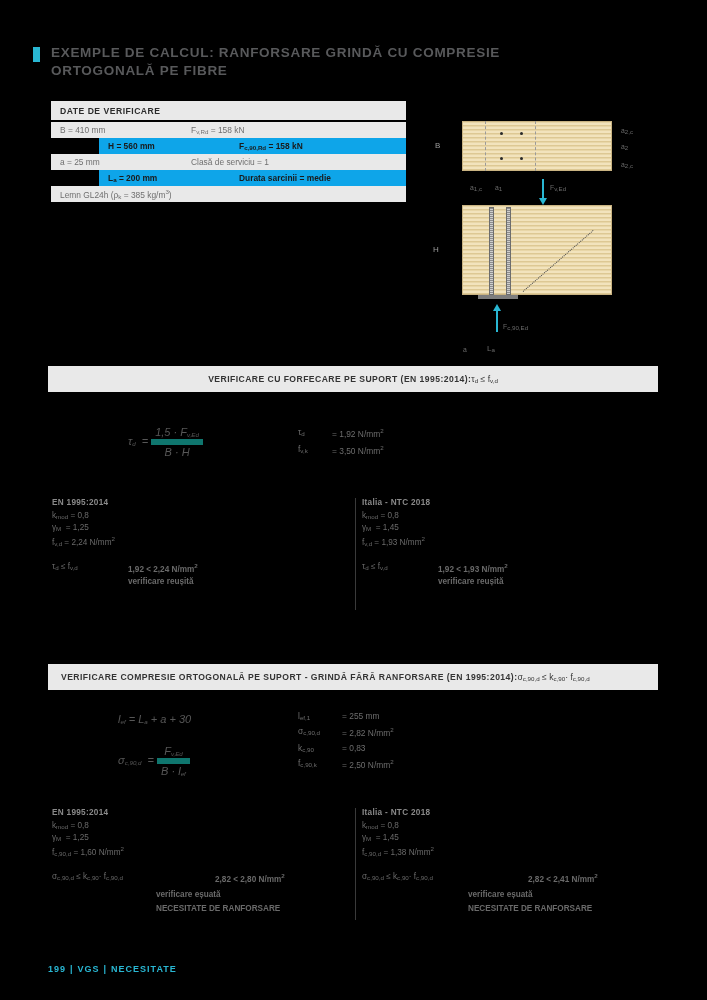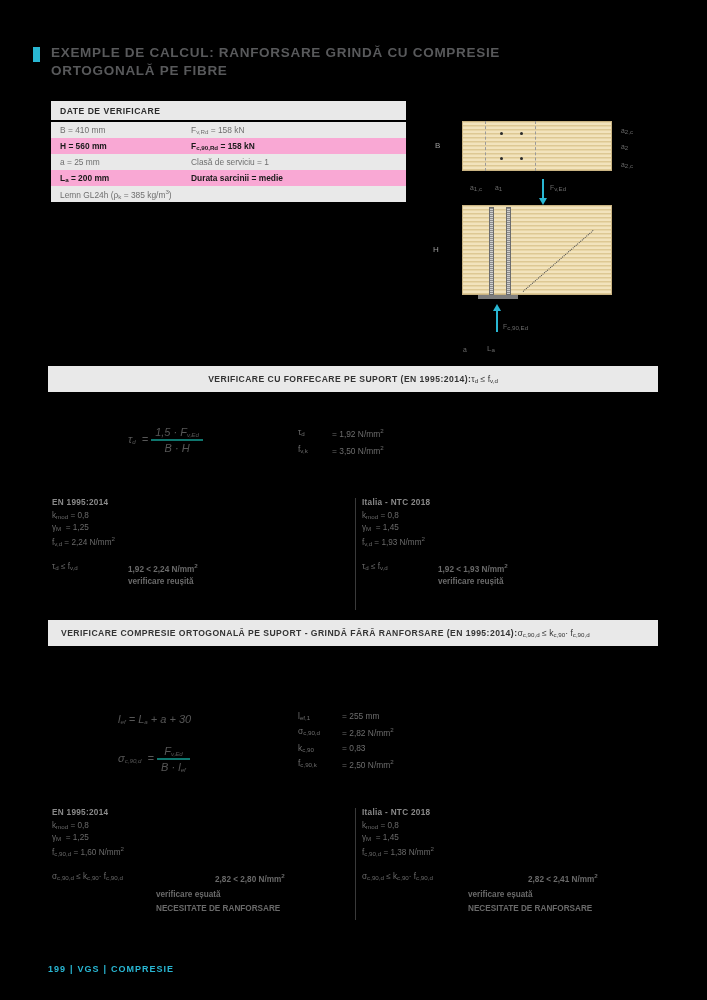--- a/index.html
+++ b/index.html
@@ -24,21 +24,21 @@
 
   
   .data-table { position:absolute; left:51px; top:101px; width:355px; }
   .dt-head {
     background:#e9e9e9; color:#2b2b2b; font-size:8.6px; font-weight:bold;
     letter-spacing:0.5px; padding:5px 9px; height:19px;
   }
   .dt-gap { height:2px; background:#000; }
   .dt-row { display:flex; height:16px; align-items:center; padding:0 9px; font-size:8.4px; }
   .dt-row.light { background:#e9e9e9; color:#6f6f6f; }
-  .dt-row.dark  { background:#f9a8d4; color:#1a1a1a; font-weight:bold; }
+  .dt-row.dark  { background:#0ea5e9; color:#1a1a1a; font-weight:bold;margin-left:48px; }
   .dt-c1 { width:131px; flex:0 0 131px; }
   .dt-c2 { flex:1 1 auto; }
   .sub { font-size:6.2px; vertical-align:-1px; }
   .sup { font-size:6.2px; vertical-align:4px; }
 
   
   .diagram { position:absolute; left:425px; top:105px; width:235px; height:262px; }
   .wood {
     position:absolute;
     background: repeating-linear-gradient(to bottom,
@@ -76,21 +76,21 @@
     position:absolute; left:48px; width:610px; height:26px;
     background:#e9e9e9; color:#333; display:flex; align-items:center;
     padding:0 13px; font-size:8.6px; font-weight:bold; letter-spacing:0.45px;
   }
   .sec-bar .formulaic { font-weight:normal; letter-spacing:0; }
 
   
   .formula { position:absolute; color:#575757; font-style:italic; }
   .frac { display:inline-block; text-align:center; vertical-align:middle; }
   .frac .num { display:block; padding:0 4px 1px 4px; }
-  .frac .den { display:block; border-top:2px solid #0f766e; padding:1px 4px 0 4px; }
+  .frac .den { display:block; border-top:6px solid #0f766e; padding:1px 4px 0 4px; }
   .vals { position:absolute; font-size:8.4px; color:#6d6d6d; }
   .vals .row { display:flex; margin-bottom:5px; }
   .vals .k { width:34px; flex:0 0 34px; }
 
   
   .res-col { position:absolute; font-size:8.2px; color:#6a6a6a; }
   .res-col .std { font-weight:bold; color:#8a8a8a; margin-bottom:4px; letter-spacing:0.3px; }
   .res-col .p { margin-bottom:3px; }
   .res-check { position:absolute; font-size:8.2px; color:#6a6a6a; }
   .res-val { position:absolute; font-size:8.2px; color:#6a6a6a; font-weight:bold; }
@@ -217,21 +217,21 @@
   <div class="res-col" style="left:362px; top:498px;">
     <div class="std">Italia - NTC 2018</div>
     <div class="p">k<span class="sub">mod</span> = 0,8</div>
     <div class="p">γ<span class="sub">M</span> &nbsp;= 1,45</div>
     <div class="p">f<span class="sub">v,d</span> = 1,93 N/mm<span class="sup">2</span></div>
   </div>
   <div class="res-check" style="left:362px; top:562px;">τ<span class="sub">d</span> ≤ f<span class="sub">v,d</span></div>
   <div class="res-val" style="left:438px; top:562px;">1,92 &lt; 1,93 N/mm<span class="sup">2</span></div>
   <div class="res-note" style="left:438px; top:577px;">verificare reușită</div>
 
-  <div class="sec-bar" style="top:620px;">
+  <div class="sec-bar" style="top:664px;">
     <span>VERIFICARE COMPRESIE ORTOGONALĂ PE SUPORT - GRINDĂ FĂRĂ RANFORSARE (EN 1995:2014): </span>
     <span class="formulaic">σ<span class="sub">c,90,d</span> ≤ k<span class="sub">c,90</span>· f<span class="sub">c,90,d</span></span>
   </div>
 
   <div class="formula" style="left:118px; top:713px; font-size:11px;">
     l<span class="sub">ef</span> = L<span class="sub">a</span> + a + 30
   </div>
   <div class="formula" style="left:118px; top:745px; font-size:11px;">
     <span>σ<span class="sub">c,90,d</span> &nbsp;=</span>
     <span class="frac">
@@ -277,16 +277,16 @@
     <div class="p">k<span class="sub">mod</span> = 0,8</div>
     <div class="p">γ<span class="sub">M</span> &nbsp;= 1,45</div>
     <div class="p">f<span class="sub">c,90,d</span> = 1,38 N/mm<span class="sup">2</span></div>
   </div>
   <div class="res-check" style="left:362px; top:872px;">σ<span class="sub">c,90,d</span> ≤ k<span class="sub">c,90</span>· f<span class="sub">c,90,d</span></div>
   <div class="res-val" style="left:528px; top:872px;">2,82 &lt; 2,41 N/mm<span class="sup">2</span></div>
   <div class="res-note" style="left:468px; top:890px;">verificare eșuată</div>
   <div class="res-note" style="left:468px; top:904px;">NECESITATE DE RANFORSARE</div>
 
   <div class="footer">
-    <span>199</span><span class="sep">|</span><span class="lbl2">VGS</span><span class="sep">|</span><span class="lbl2">COMPRESIE</span>
+    <span>199</span><span class="sep">|</span><span class="lbl2">VGS</span><span class="sep">|</span><span class="lbl2">NECESITATE</span>
   </div>
 
 </div>
 
 </body></html>

